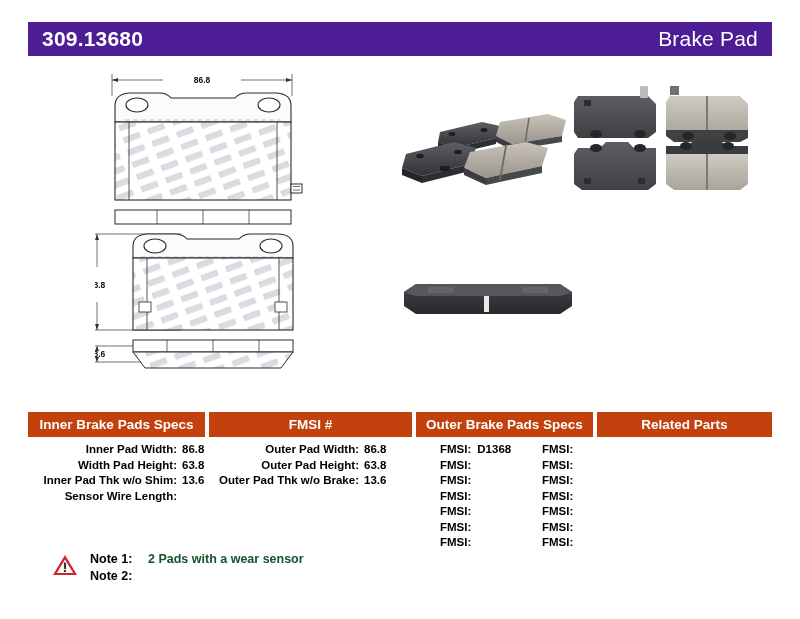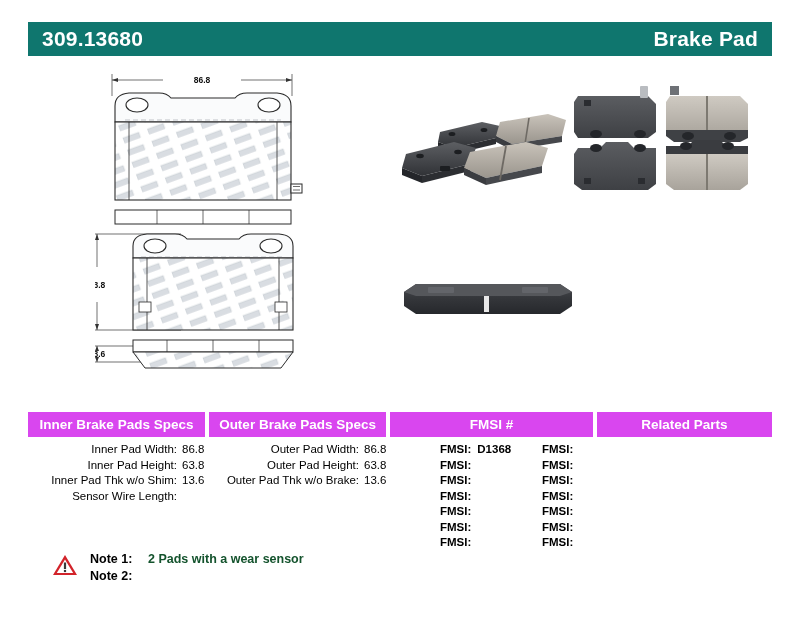--- a/index.html
+++ b/index.html
@@ -6,58 +6,58 @@
   body{
     width:800px;height:619px;background:#ffffff;
     font-family:"Liberation Sans", sans-serif;
     color:#000;overflow:hidden;position:relative;
   }
   .page{position:absolute;inset:0;}
 
   
   .header-bar{
     position:absolute;left:28px;top:22px;width:744px;height:34px;
-    background:#0f766e;color:#fff;display:flex;align-items:center;
+    background:#4c1d95;color:#fff;display:flex;align-items:center;
     justify-content:space-between;padding:0 14px;box-sizing:border-box;
   }
   .header-part{font-size:21px;font-weight:bold;letter-spacing:.2px;}
-  .header-type{font-size:21px;font-weight:bold;letter-spacing:.2px;}
+  .header-type{font-size:21px;font-weight:normal;letter-spacing:.2px;}
 
   
   .drawings{position:absolute;left:0;top:62px;width:800px;height:330px;}
   .dwg-svg{position:absolute;left:95px;top:0;}
 
   
   .photo{position:absolute;}
   .ph-topleft{left:396px;top:84px;}
   .ph-topright{left:570px;top:80px;}
   .ph-side{left:398px;top:266px;}
 
   
   .table{position:absolute;left:28px;top:412px;width:744px;}
   .thead{display:flex;gap:4px;}
   .th{
-    background:#d946ef;color:#fff;font-size:13.5px;font-weight:bold;
+    background:#c2410c;color:#fff;font-size:13.5px;font-weight:bold;
     height:25px;line-height:25px;text-align:center;box-sizing:border-box;
   }
   .th-inner{width:178px;}
   .th-outer{width:178px;}
   .th-fmsi{width:204px;}
   .th-related{width:176px;}
 
   .tbody{display:flex;gap:4px;margin-top:5px;}
   .col{box-sizing:border-box;}
   .col-inner{width:178px;}
   .col-outer{width:178px;}
   .col-fmsi{width:204px;display:flex;margin-left:46px;}
   .col-related{width:176px;}
 
   .spec-row{
     display:flex;justify-content:flex-end;align-items:baseline;
-    font-size:11.5px;font-weight:normal;line-height:15.5px;white-space:nowrap;
+    font-size:11.5px;font-weight:bold;line-height:15.5px;white-space:nowrap;
   }
   .spec-label{text-align:right;}
   .spec-value{margin-left:5px;min-width:24px;text-align:left;}
 
   .fmsi-sub{width:102px;}
   .fmsi-row{
     display:flex;font-size:11.5px;font-weight:bold;line-height:15.5px;
     white-space:nowrap;padding-left:2px;
   }
   .fmsi-label{}
@@ -273,34 +273,34 @@
     <path d="M6 26 L18 18 L162 18 L174 26 L174 40 L162 48 L18 48 L6 40 Z" fill="url(#gside)"></path>
     <path d="M6 26 L18 18 L162 18 L174 26 L162 30 L18 30 Z" fill="#55575b"></path>
     <rect x="86" y="30" width="5" height="16" fill="#e8e8e8"></rect>
     <rect x="30" y="21" width="26" height="6" rx="1" fill="#63656a"></rect>
     <rect x="124" y="21" width="26" height="6" rx="1" fill="#63656a"></rect>
   </svg>
 
   <div class="table">
     <div class="thead">
       <div class="th th-inner">Inner Brake Pads Specs</div>
+      <div class="th th-fmsi">FMSI #</div>
       <div class="th th-outer">Outer Brake Pads Specs</div>
-      <div class="th th-fmsi">FMSI #</div>
       <div class="th th-related">Related Parts</div>
     </div>
 
     <div class="tbody">
 
       <div class="col col-inner">
         <div class="spec-row">
           <span class="spec-label">Inner Pad Width:</span>
           <span class="spec-value">86.8</span>
         </div>
         <div class="spec-row">
-          <span class="spec-label">Inner Pad Height:</span>
+          <span class="spec-label">Width Pad Height:</span>
           <span class="spec-value">63.8</span>
         </div>
         <div class="spec-row">
           <span class="spec-label">Inner Pad Thk w/o Shim:</span>
           <span class="spec-value">13.6</span>
         </div>
         <div class="spec-row">
           <span class="spec-label">Sensor Wire Length:</span>
           <span class="spec-value"></span>
         </div>

